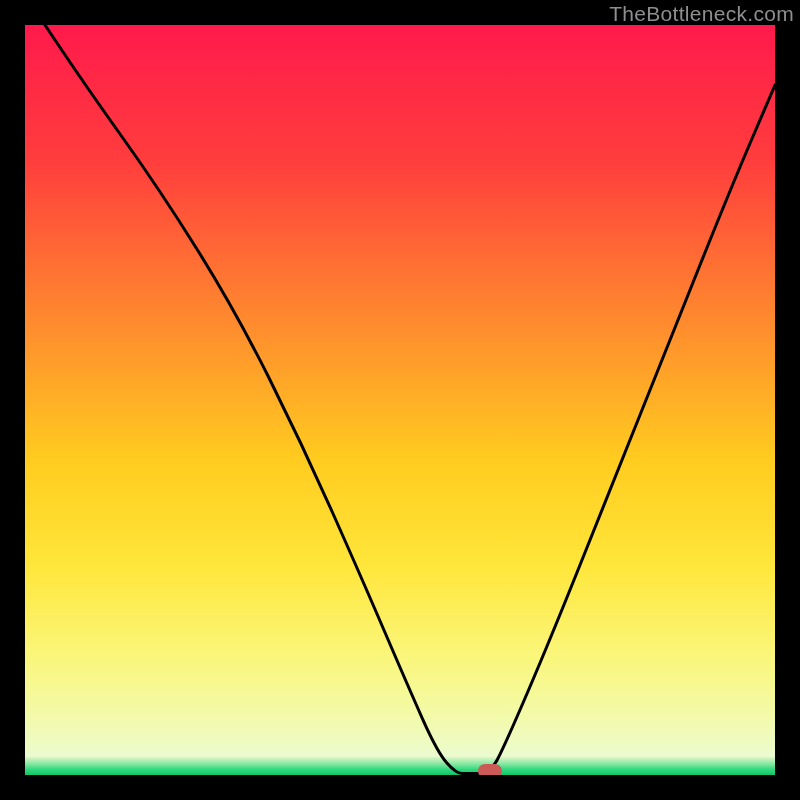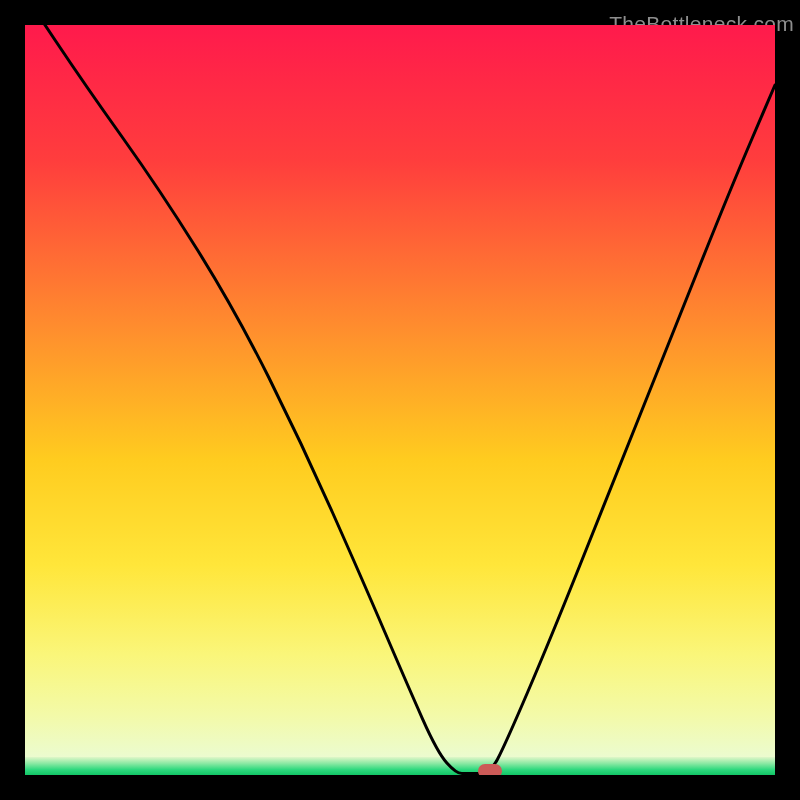--- a/index.html
+++ b/index.html
@@ -42,21 +42,21 @@
   }
   svg.curve {
     position: absolute;
     inset: 0;
     width: 100%;
     height: 100%;
     overflow: visible;
   }
   .watermark {
     position: absolute;
-    top: 12px;
+    top: 2px;
     right: 6px;
     font-family: Arial, Helvetica, sans-serif;
     font-size: 21px;
     color: #8e8e8e;
     letter-spacing: 0.3px;
   }
 </style>
 </head>
 <body>
 

